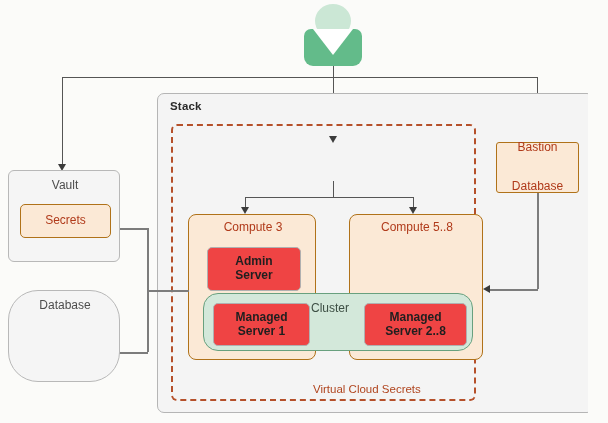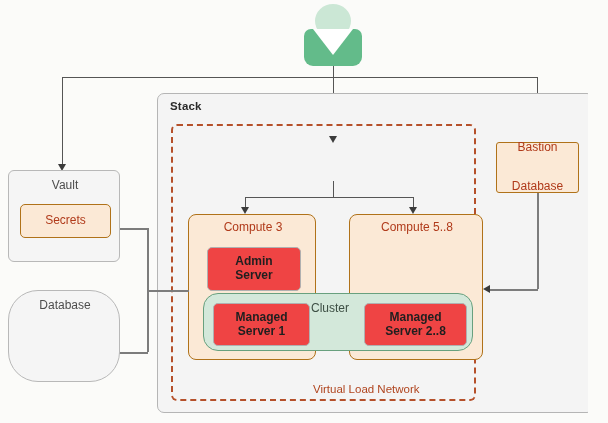--- a/index.html
+++ b/index.html
@@ -157,21 +157,21 @@
   <div class="abs line-v" style="left:537px; top:77px; height:59px;"></div>
   <div class="abs arrow-down" style="left:533px; top:134px;"></div>
 
   <div class="abs line-v" style="left:333px; top:77px; height:62px;"></div>
   <div class="abs arrow-down" style="left:329px; top:136px; z-index:9;"></div>
 
   <div class="abs stack-box" style="left:157px; top:93px; width:437px; height:320px;"></div>
   <div class="abs stack-label node" style="left:170px; top:98px; width:80px; height:18px; justify-content:flex-start;">Stack</div>
 
   <div class="abs vcn" style="left:171px; top:124px; width:305px; height:277px;"></div>
-  <div class="vcn-label" style="left:313px; top:383px;">Virtual Load Network</div>
+  <div class="vcn-label" style="left:313px; top:383px;">Virtual Cloud Secrets</div>
 
   <div class="abs peach node" style="left:496px; top:142px; width:83px; height:51px; flex-direction:column;gap:25px;">
     <span>Bastion</span>
     <span>Database</span>
   </div>
 
   <div class="abs line-v grey2" style="left:537px; top:193px; height:96px;"></div>
   <div class="abs line-h grey2" style="left:490px; top:289px; width:48px;"></div>
   <div class="abs arrow-left" style="left:483px; top:285px;"></div>
 

